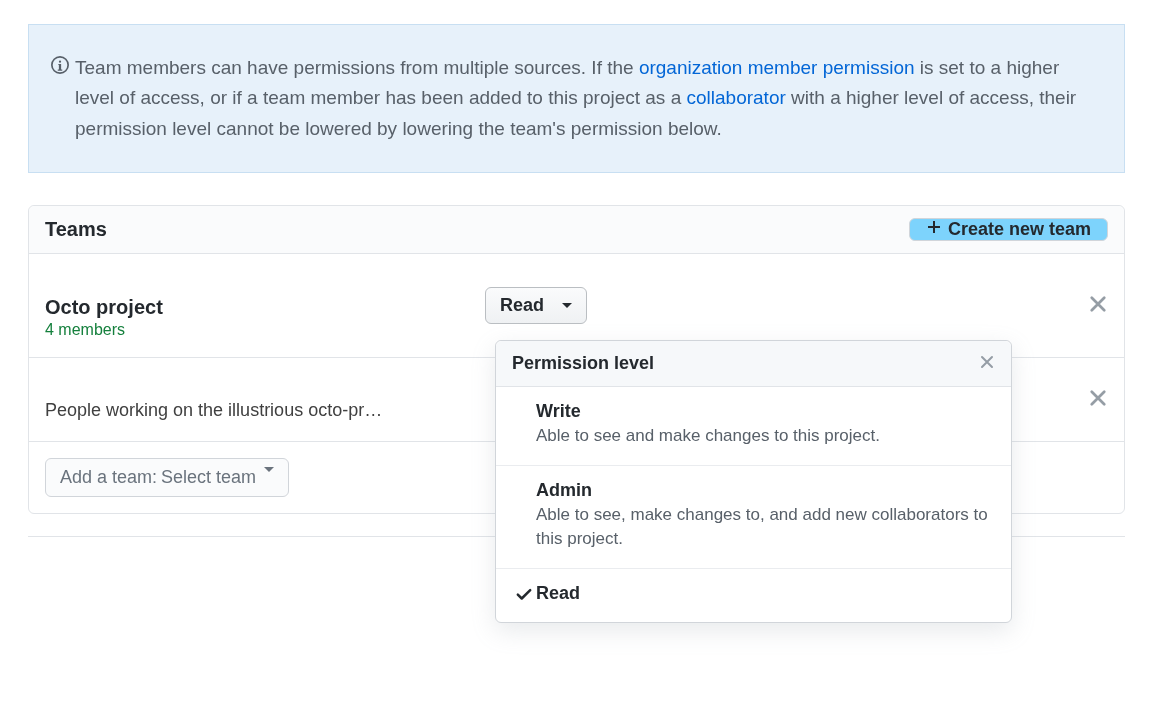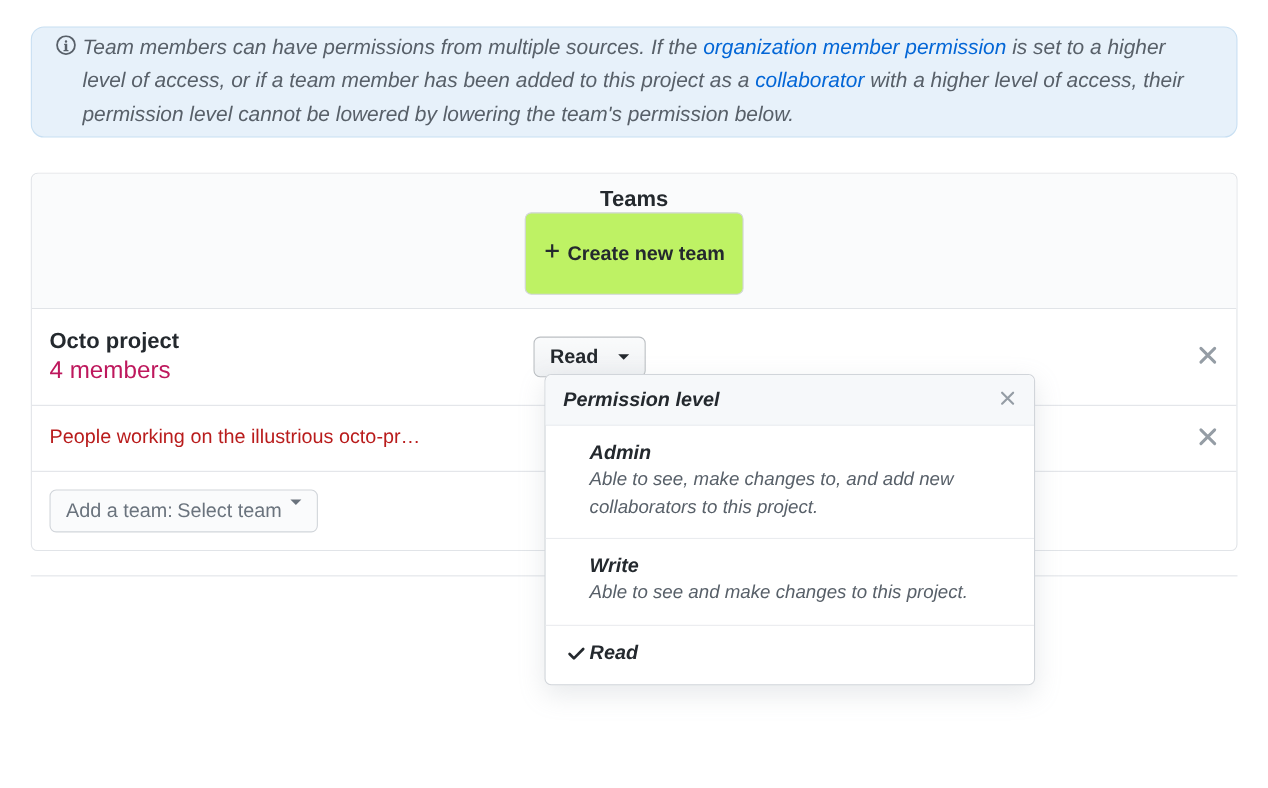--- a/index.html
+++ b/index.html
@@ -13,27 +13,26 @@
       color: #24292e;
       background: #fff;
       width: 1153px;
       height: 716px;
       padding: 24px 28px;
       position: relative;
     }
     .info-banner {
       background: #e7f1fa;
       border: 1px solid #c8dff2;
-      border-radius: 12px;
-      padding: 4px 22px;
+      border-radius: 0;
+      padding: 28px 22px;
       margin-bottom: 32px;
       display: flex;
       align-items: flex-start;
       gap: 6px;
-      font-style: italic;
     }
     .info-banner .info-icon {
       flex-shrink: 0;
       width: 18px;
       height: 18px;
       margin-top: 3px;
       color: #586069;
     }
     .info-banner p {
       font-size: 19px;
@@ -52,74 +51,74 @@
     }
     .teams-header {
       display: flex;
       align-items: center;
       justify-content: space-between;
       padding: 12px 16px;
       background: #fafbfc;
       border-bottom: 1px solid #e1e4e8;
       border-top-left-radius: 6px;
       border-top-right-radius: 6px;
-      flex-direction: column;
     }
     .teams-header h2 {
       font-size: 20px;
       font-weight: 600;
       color: #24292e;
     }
     .btn {
       display: inline-flex;
       align-items: center;
       gap: 6px;
-      padding: 26px 16px;
-      font-size: 18px;
-      font-weight: 600;
-      color: #24292e;
-      background: #bef264;
+      padding: 0 16px;
+      font-size: 18px;
+      font-weight: 600;
+      color: #24292e;
+      background: #7dd3fc;
       border: 1px solid #d1d5da;
       border-radius: 6px;
       cursor: pointer;
       white-space: nowrap;
     }
     .plus-icon {
       width: 16px;
       height: 16px;
     }
 
     .team-row {
       display: flex;
       align-items: center;
       padding: 18px 16px;
       border-bottom: 1px solid #e1e4e8;
       position: relative;
     }
     .team-info {
       flex: 0 0 440px;
       overflow: hidden;
+      margin-top: 24px;
     }
     .team-name {
       font-size: 20px;
       font-weight: 600;
       color: #24292e;
       margin-bottom: 2px;
     }
     .team-desc {
       font-size: 18px;
-      color: #b91c1c;
+      color: #404040;
       white-space: nowrap;
       overflow: hidden;
       text-overflow: ellipsis;
       margin-bottom: 2px;
     }
     .team-members {
-      font-size: 22px;
-      color: #be185d;
+      font-size: 16px;
+      color: #15803d;
     }
     .team-middle {
       flex: 1;
       display: flex;
       align-items: center;
     }
     .team-remove {
       flex: 0 0 auto;
       margin-left: 16px;
     }
@@ -172,27 +171,26 @@
     .add-team-btn .caret-down {
       margin-left: 4px;
       border-top-color: #6a737d;
     }
 
     
     .popover {
       position: absolute;
       left: 495px;
       top: 340px;
-      width: 446px;
+      width: 517px;
       background: #fff;
       border: 1px solid #d1d5da;
       border-radius: 6px;
       box-shadow: 0 8px 24px rgba(140,149,159,0.2);
       z-index: 100;
-      font-style: italic;
     }
     .popover-header {
       display: flex;
       align-items: center;
       justify-content: space-between;
       padding: 12px 16px;
       background: #f6f8fa;
       border-bottom: 1px solid #e1e4e8;
       border-top-left-radius: 6px;
       border-top-right-radius: 6px;
@@ -319,30 +317,30 @@
     <span>
       <svg class="close-x" style="width:16px;height:16px" viewBox="0 0 16 16" fill="currentColor">
           <path d="M3 3l10 10M13 3L3 13" stroke="currentColor" stroke-width="2" stroke-linecap="round"></path>
         </svg>
     </span>
   </div>
 
   <div class="popover-item">
     <div class="popover-check"></div>
     <div class="popover-body">
-      <div class="popover-title">Admin</div>
-      <div class="popover-desc">Able to see, make changes to, and add new collaborators to this project.</div>
+      <div class="popover-title">Write</div>
+      <div class="popover-desc">Able to see and make changes to this project.</div>
     </div>
   </div>
 
   <div class="popover-item">
     <div class="popover-check"></div>
     <div class="popover-body">
-      <div class="popover-title">Write</div>
-      <div class="popover-desc">Able to see and make changes to this project.</div>
+      <div class="popover-title">Admin</div>
+      <div class="popover-desc">Able to see, make changes to, and add new collaborators to this project.</div>
     </div>
   </div>
 
   <div class="popover-item">
     <div class="popover-check">
       <svg viewBox="0 0 16 16" fill="none">
           <path d="M2.5 8.5l3.5 3.5L13.5 4.5" stroke="currentColor" stroke-width="2.2" stroke-linecap="round" stroke-linejoin="round"></path>
         </svg>
     </div>
     <div class="popover-body">

